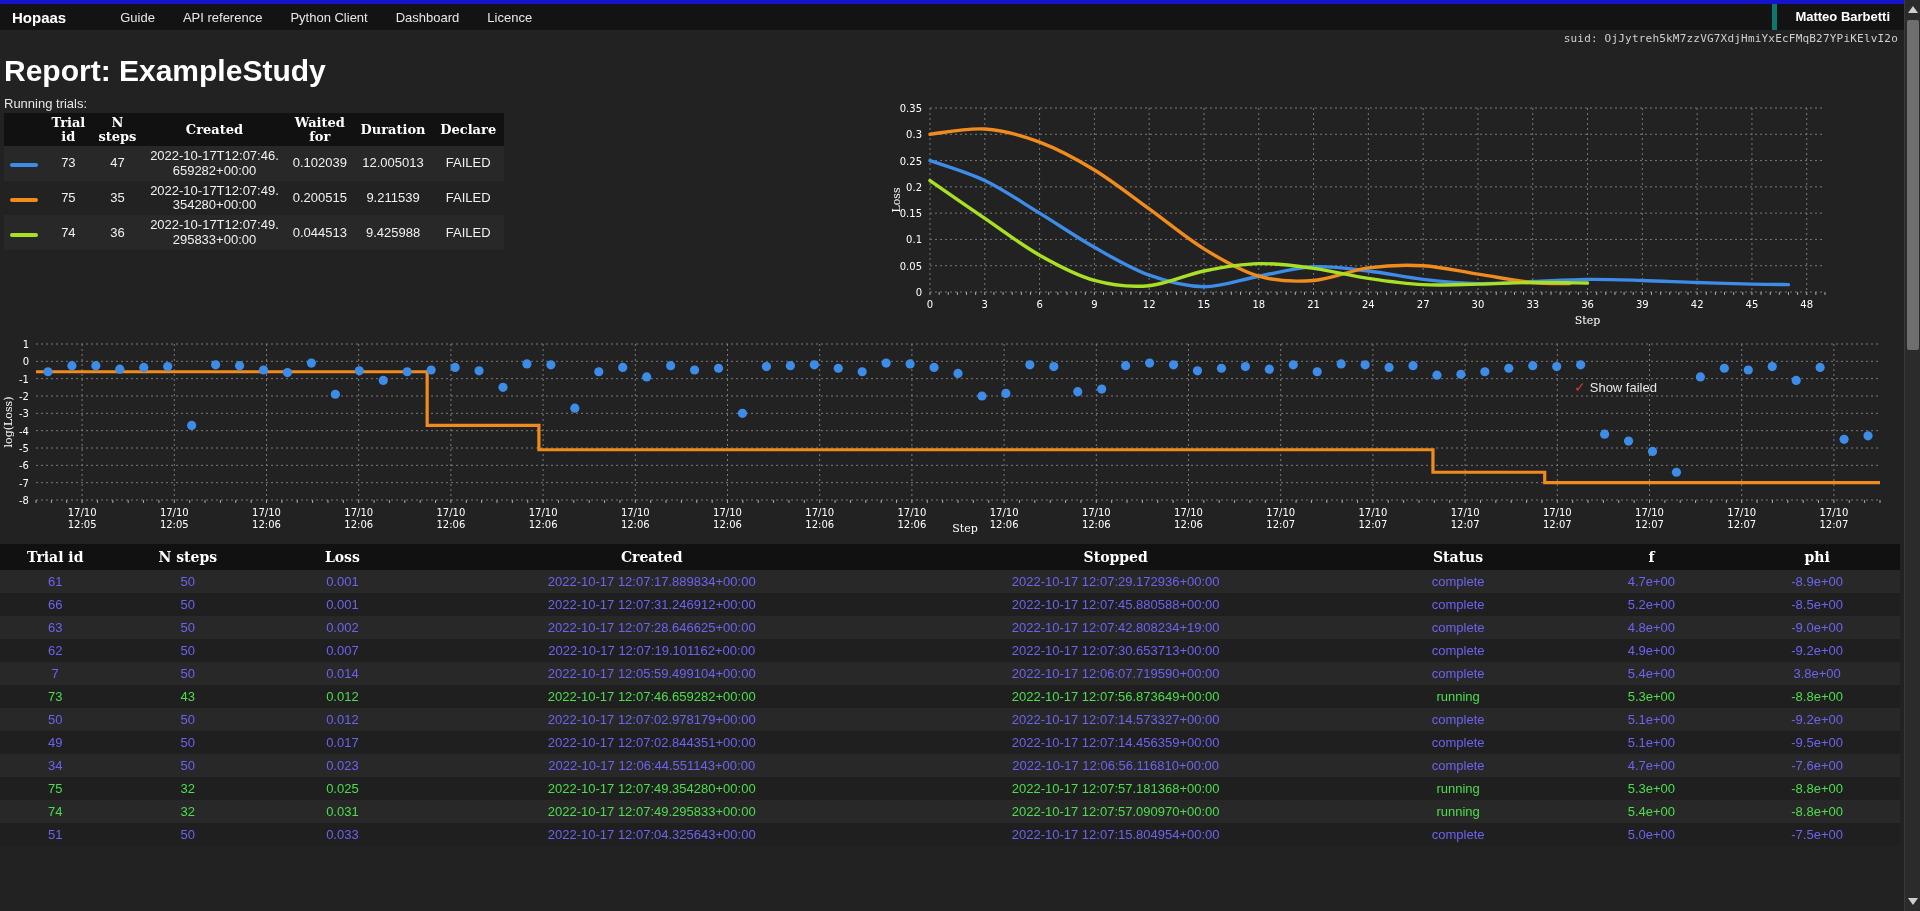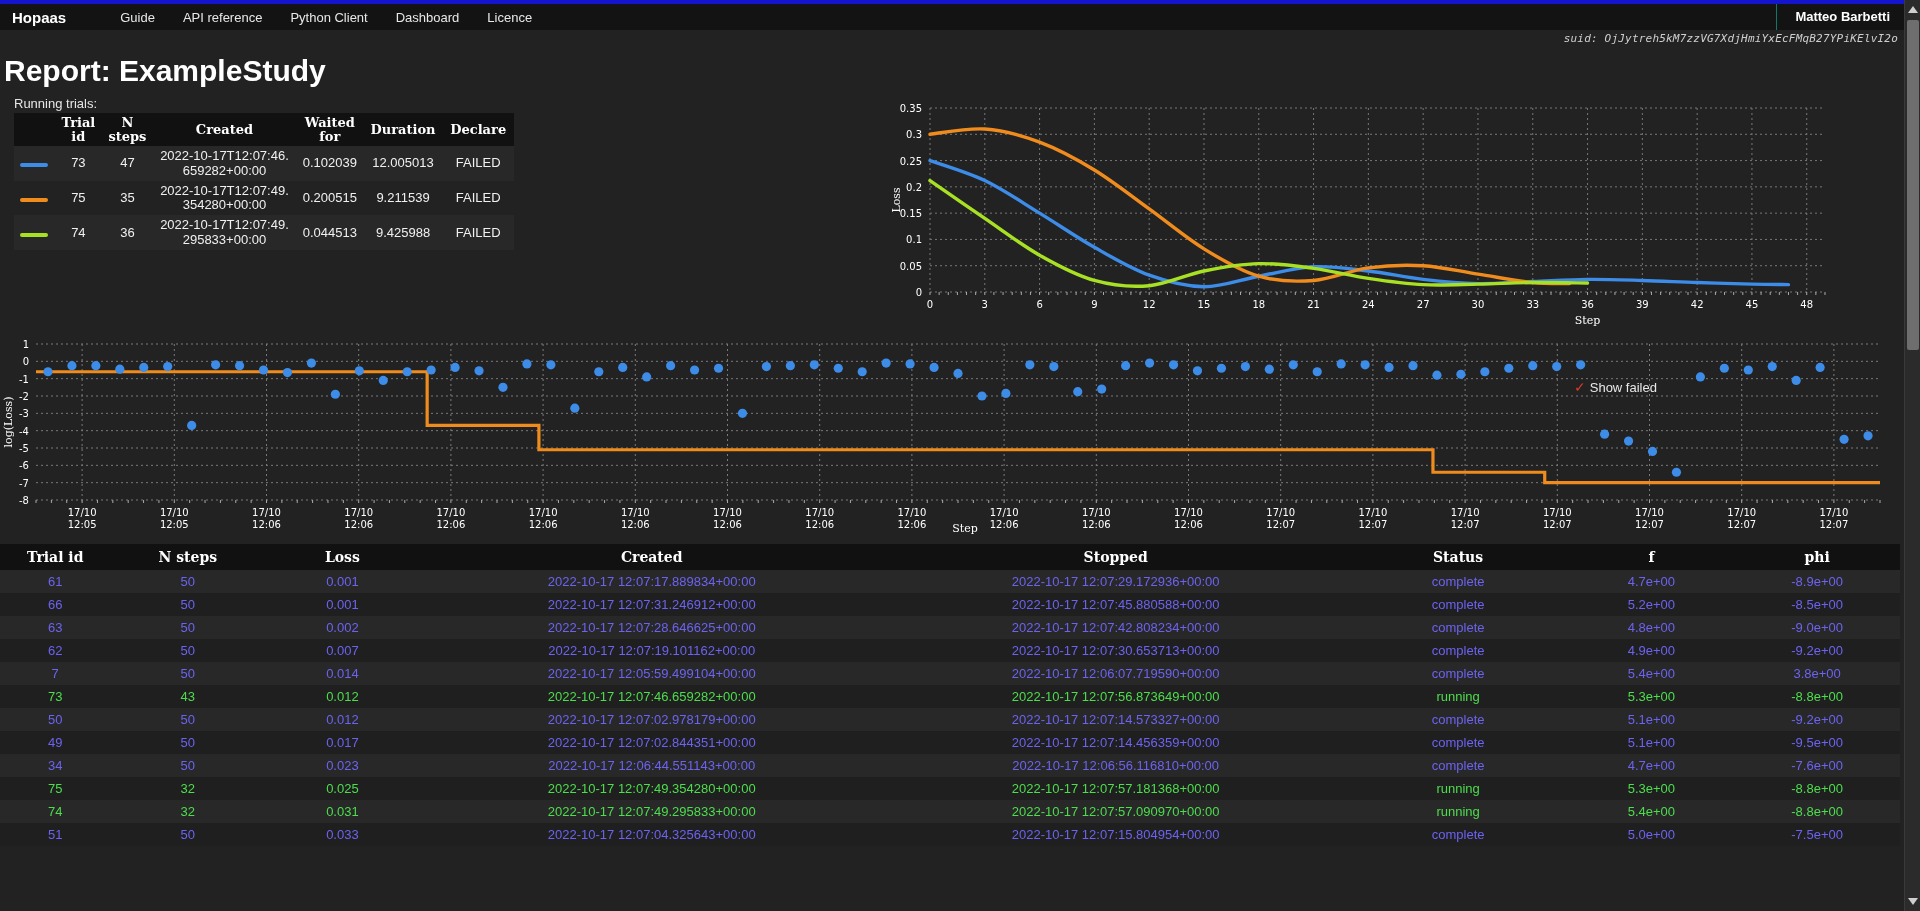--- a/index.html
+++ b/index.html
@@ -35,32 +35,31 @@
     font-size: 13px;
     text-decoration: none;
     cursor: pointer;
   }
   .nav-user {
     position: absolute;
     right: 30px;
     color: #ffffff;
     font-weight: bold;
     font-size: 13px;
-    border-left: 1px solid #0f766e;
+    border-left: 5px solid #0f766e;
     padding-left: 18px;
     line-height: 26px;
     height: 26px;
   }
 
   
   .suid-row {
     height: 20px;
     position: relative;
     background: #222222;
-    font-style: italic;
   }
   .suid {
     position: absolute;
     right: 22px;
     top: 2px;
     color: #cfcfcf;
     font-family: "DejaVu Sans Mono", monospace;
     font-size: 11px;
     letter-spacing: 0.2px;
   }
@@ -74,21 +73,21 @@
     padding: 0 0 0 2px;
   }
 
   
   .upper {
     display: flex;
     align-items: flex-start;
     width: 1920px;
     padding-top: 8px;
   }
-  .left-panel { width: 860px; padding-left: 12px; }
+  .left-panel { width: 860px; padding-left: 2px; }
   .right-panel { width: 1060px; position: relative; }
 
   .running-label {
     color: #e6e6e6;
     font-size: 13px;
     margin: 0 0 2px 2px;
   }
   table.running {
     border-collapse: collapse;
     width: 500px;
@@ -751,21 +750,21 @@
         <td class="st-complete">2022-10-17 12:07:45.880588+00:00</td>
         <td class="st-complete">complete</td>
         <td class="st-complete">5.2e+00</td>
         <td class="st-complete">-8.5e+00</td>
       </tr>
       <tr>
         <td class="st-complete">63</td>
         <td class="st-complete">50</td>
         <td class="st-complete">0.002</td>
         <td class="st-complete">2022-10-17 12:07:28.646625+00:00</td>
-        <td class="st-complete">2022-10-17 12:07:42.808234+00:00</td>
+        <td class="st-complete">2022-10-17 12:07:42.808234+19:00</td>
         <td class="st-complete">complete</td>
         <td class="st-complete">4.8e+00</td>
         <td class="st-complete">-9.0e+00</td>
       </tr>
       <tr>
         <td class="st-complete">62</td>
         <td class="st-complete">50</td>
         <td class="st-complete">0.007</td>
         <td class="st-complete">2022-10-17 12:07:19.101162+00:00</td>
         <td class="st-complete">2022-10-17 12:07:30.653713+00:00</td>

